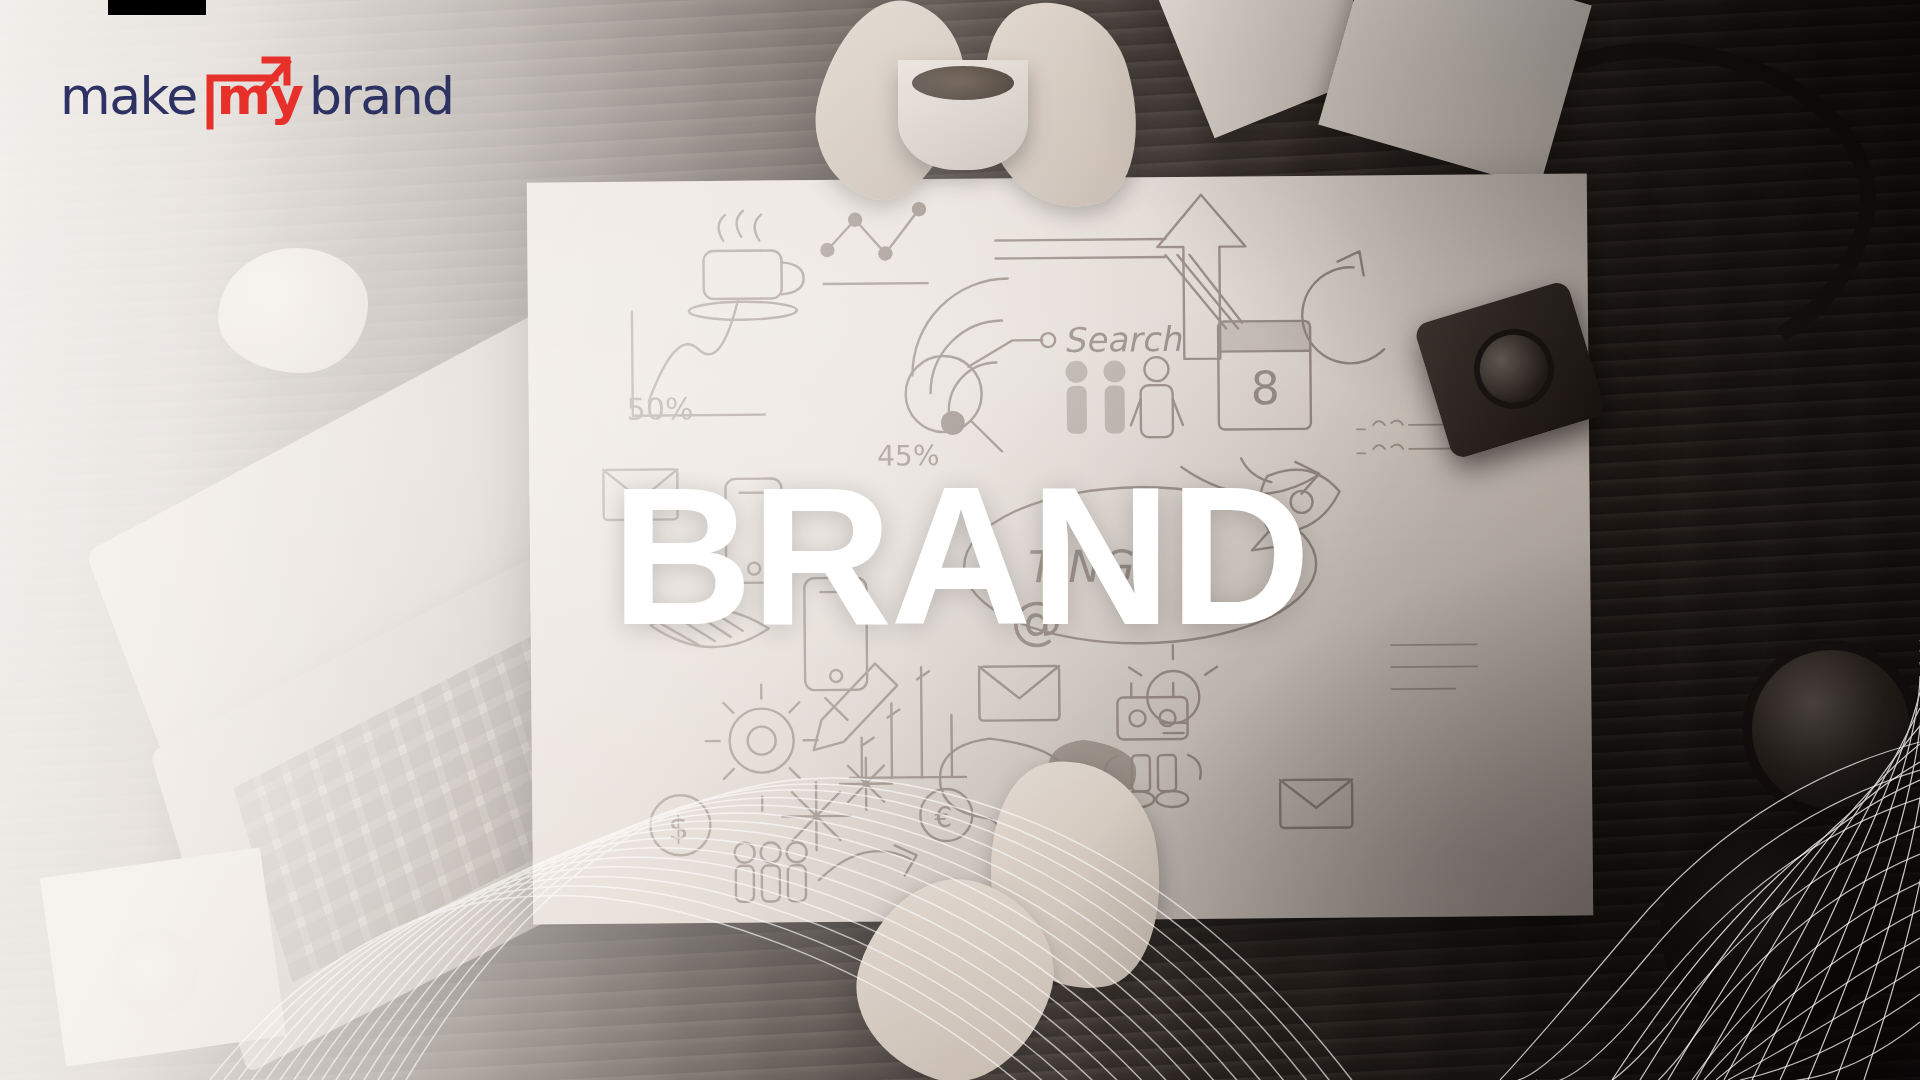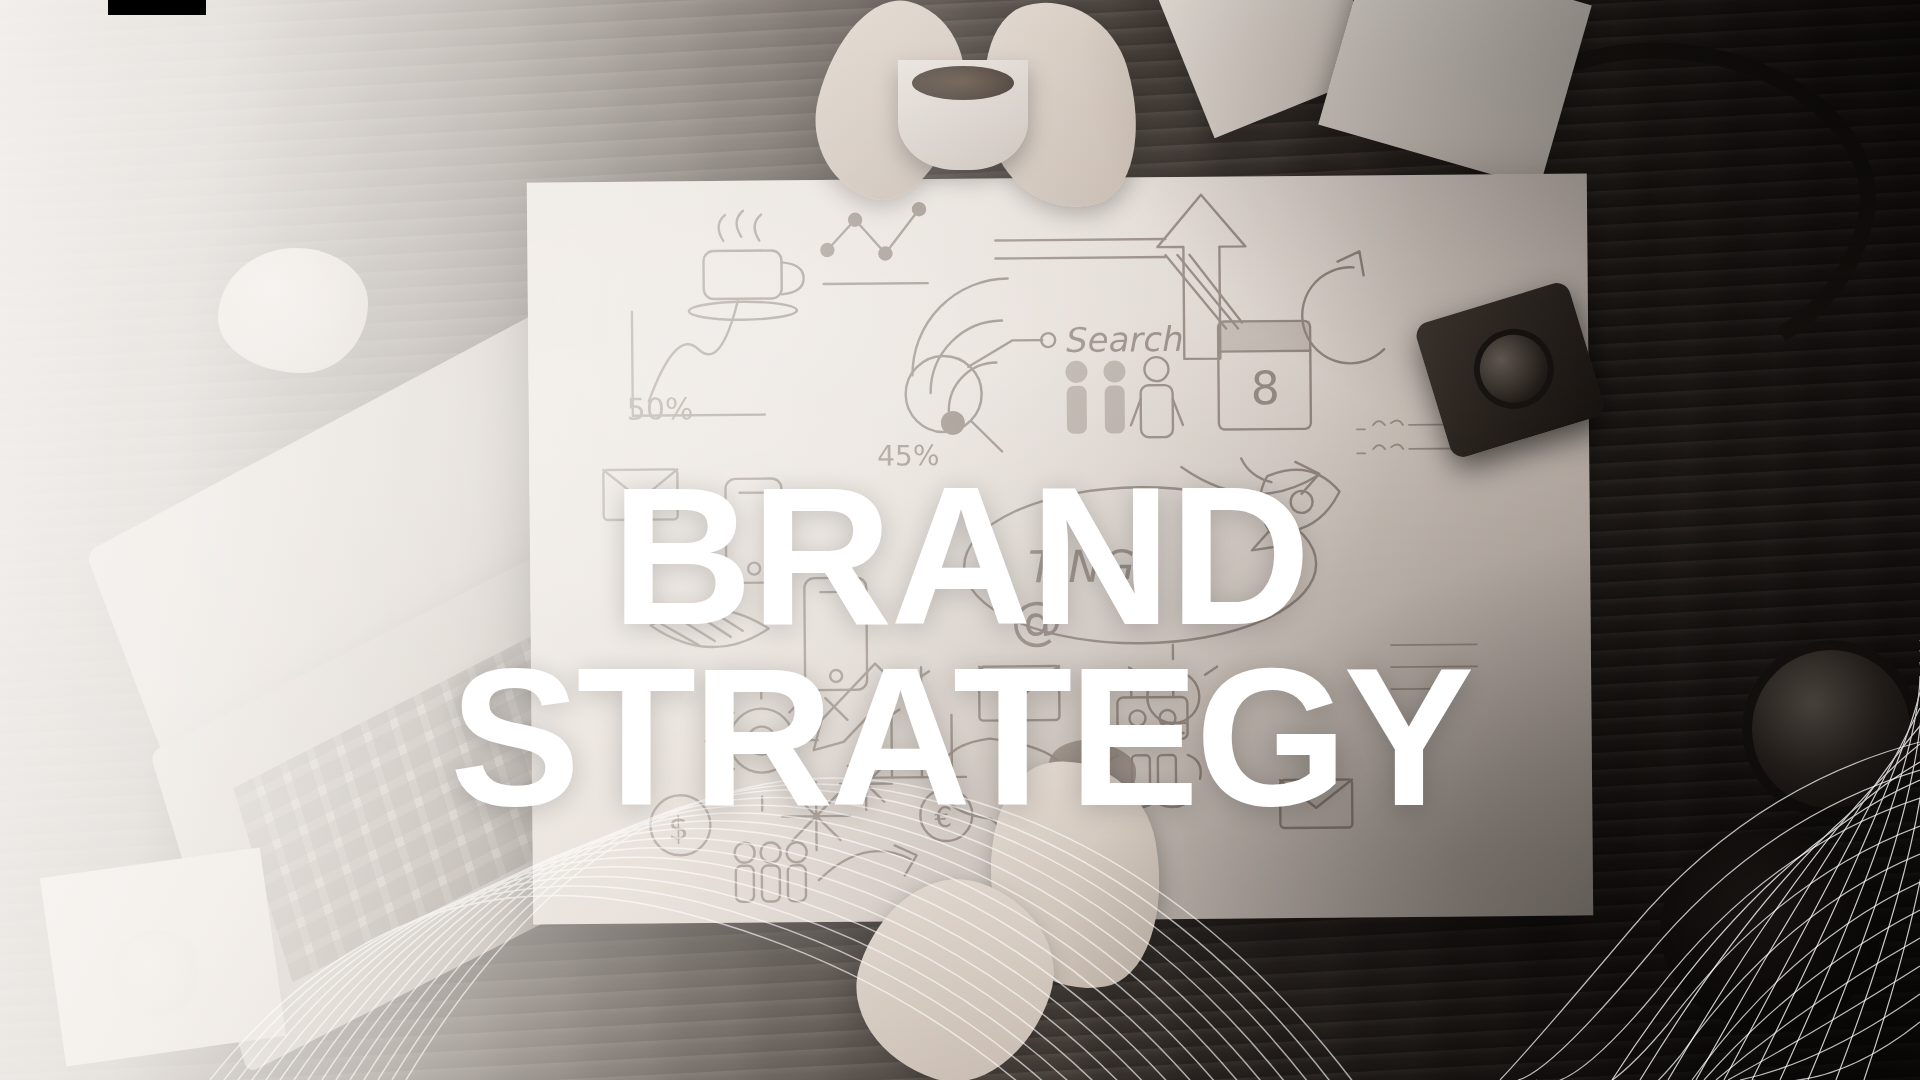--- a/index.html
+++ b/index.html
@@ -630,19 +630,32 @@
         <path d="M1920 938 q-112 64 -204 142"></path>
         <path d="M1920 966 q-104 66 -192 114"></path>
         <path d="M1920 994 q-96 68 -180 86"></path>
         <path d="M1920 1022 q-88 70 -168 58"></path>
       </g>
     </svg>
   </div>
 
   <div class="top-bar-mark"></div>
 
+  <div class="logo">
+    <span class="logo-word logo-make">make</span>
+
+    <span class="logo-mid">
+      <svg class="logo-arrow" viewBox="0 0 110 72" xmlns="http://www.w3.org/2000/svg">
+        <path d="M5 72 L5 24 L70 24" fill="none" stroke="#e8302a" stroke-width="7" stroke-linecap="square" stroke-linejoin="miter"></path>
+        <path d="M60 6 L82 6 L82 28" fill="none" stroke="#e8302a" stroke-width="7" stroke-linecap="square" stroke-linejoin="miter"></path>
+        <path d="M56 38 L82 8" fill="none" stroke="#e8302a" stroke-width="7" stroke-linecap="square"></path>
+      </svg>
+      <span class="logo-my">my</span>
+    </span>
+
+    <span class="logo-word logo-brand">brand</span>
+  </div>
 
   <h1 class="headline">
     <span class="line line-1">BRAND</span>
-    <span class="line line-2">STRATEGY</span>
   </h1>
 
 </div>
 
 </body></html>

